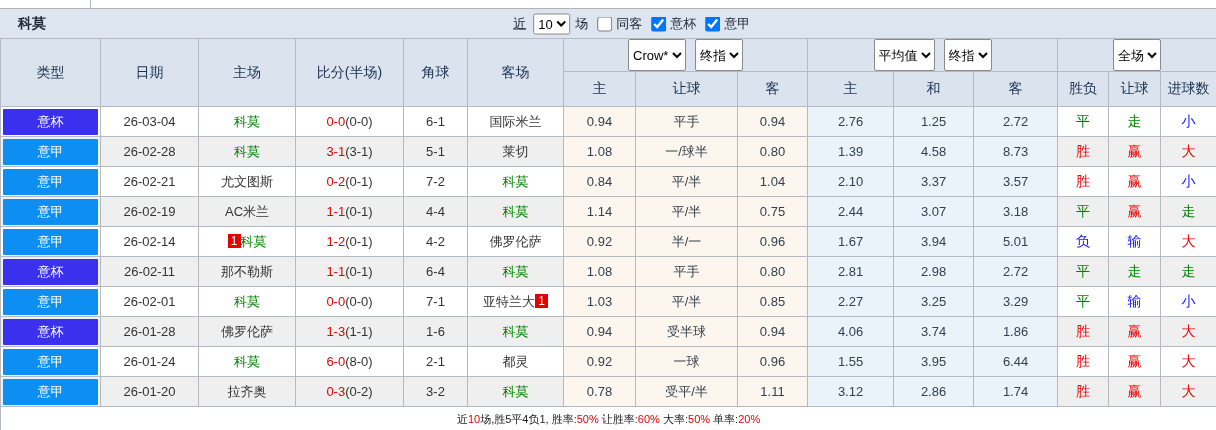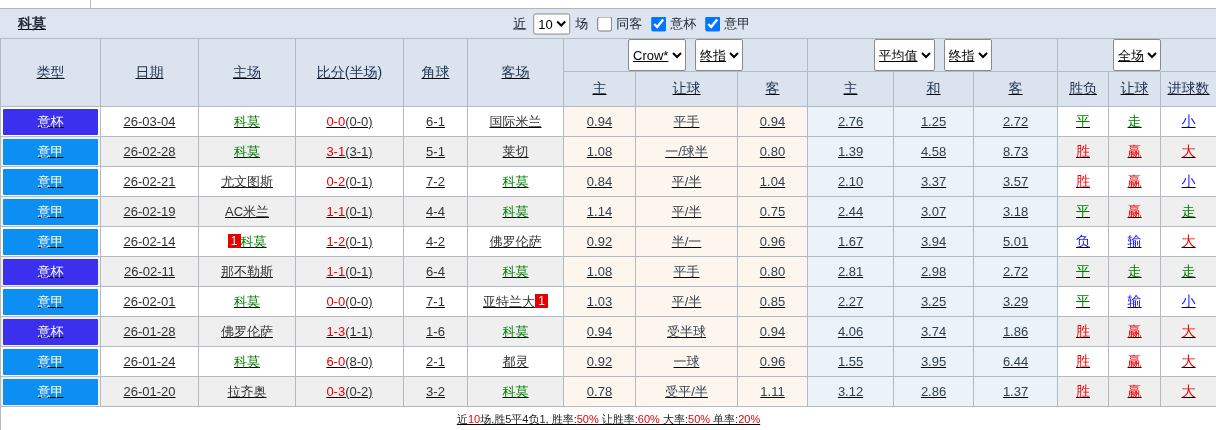--- a/index.html
+++ b/index.html
@@ -1,16 +1,16 @@
 <!DOCTYPE html>
 <html style="--badge-cup: #3a30ee; --badge-league: #0d8ef2; --score-red: #e60000; --team-green: #008000; --win-red: #f00000; --draw-green: #008000; --lose-blue: #1414ff; --asia-bg: #fdf6ee; --euro-bg: #e9f3f9; --header-bg: #dae3ee; --titlebar-bg: #dde5f0; --row-alt-bg: #efefef; --bottom-bar: #41389a; --grid-border: #b4bac2;"><head>
 <meta charset="utf-8">
 <style>
   html,body{margin:0;padding:0;background:#fff;width:1216px;font-family:"Liberation Sans","DejaVu Sans",sans-serif;}
-  .page{width:1216px;height:430px;overflow:hidden;position:relative;background:#86efac;text-decoration:underline;}
+  .page{width:1216px;height:430px;overflow:hidden;position:relative;background:#86efac;}
 
   
   .top-strip{height:8px;background:#fff;position:relative;}
   .top-strip .vline{position:absolute;left:90px;top:0;height:8px;border-left:1px solid #b4bac2;}
 
   
   .titlebar{height:29px;background:var(--titlebar-bg);border-top:1px solid #b4b4b4;position:relative;display:flex;align-items:center;}
   .titlebar .title{font-weight:bold;color:#222b38;font-size:14px;padding-left:18px;}
   .controls{position:absolute;left:50%;top:50%;transform:translate(-40%,-50%);display:flex;align-items:center;gap:3px;font-size:13px;color:#222b38;white-space:nowrap;}
   .controls .near{text-decoration:underline;margin-right:2px;}
@@ -311,21 +311,21 @@
           <td>26-01-20</td>
           <td><span class="team">拉齐奥</span></td>
           <td><span class="ft">0-3</span><span class="ht">(0-2)</span></td>
           <td>3-2</td>
           <td><span class="team green">科莫</span></td>
           <td class="asia">0.78</td>
           <td class="asia">受平/半</td>
           <td class="asia">1.11</td>
           <td class="euro">3.12</td>
           <td class="euro">2.86</td>
-          <td class="euro">1.37</td>
+          <td class="euro">1.74</td>
           <td><span class="res r">胜</span></td>
           <td><span class="res r">赢</span></td>
           <td><span class="res r">大</span></td>
         </tr>
       </tbody>
     <tfoot>
       <tr>
         <td class="summary-cell" colspan="15"><span class="seg">近</span><span class="seg red">10</span><span class="seg">场,胜5平4负1, 胜率:</span><span class="seg red">50%</span><span class="seg"> 让胜率:</span><span class="seg red">60%</span><span class="seg"> 大率:</span><span class="seg red">50%</span><span class="seg"> 单率:</span><span class="seg red">20%</span></td>
       </tr>
     </tfoot>

